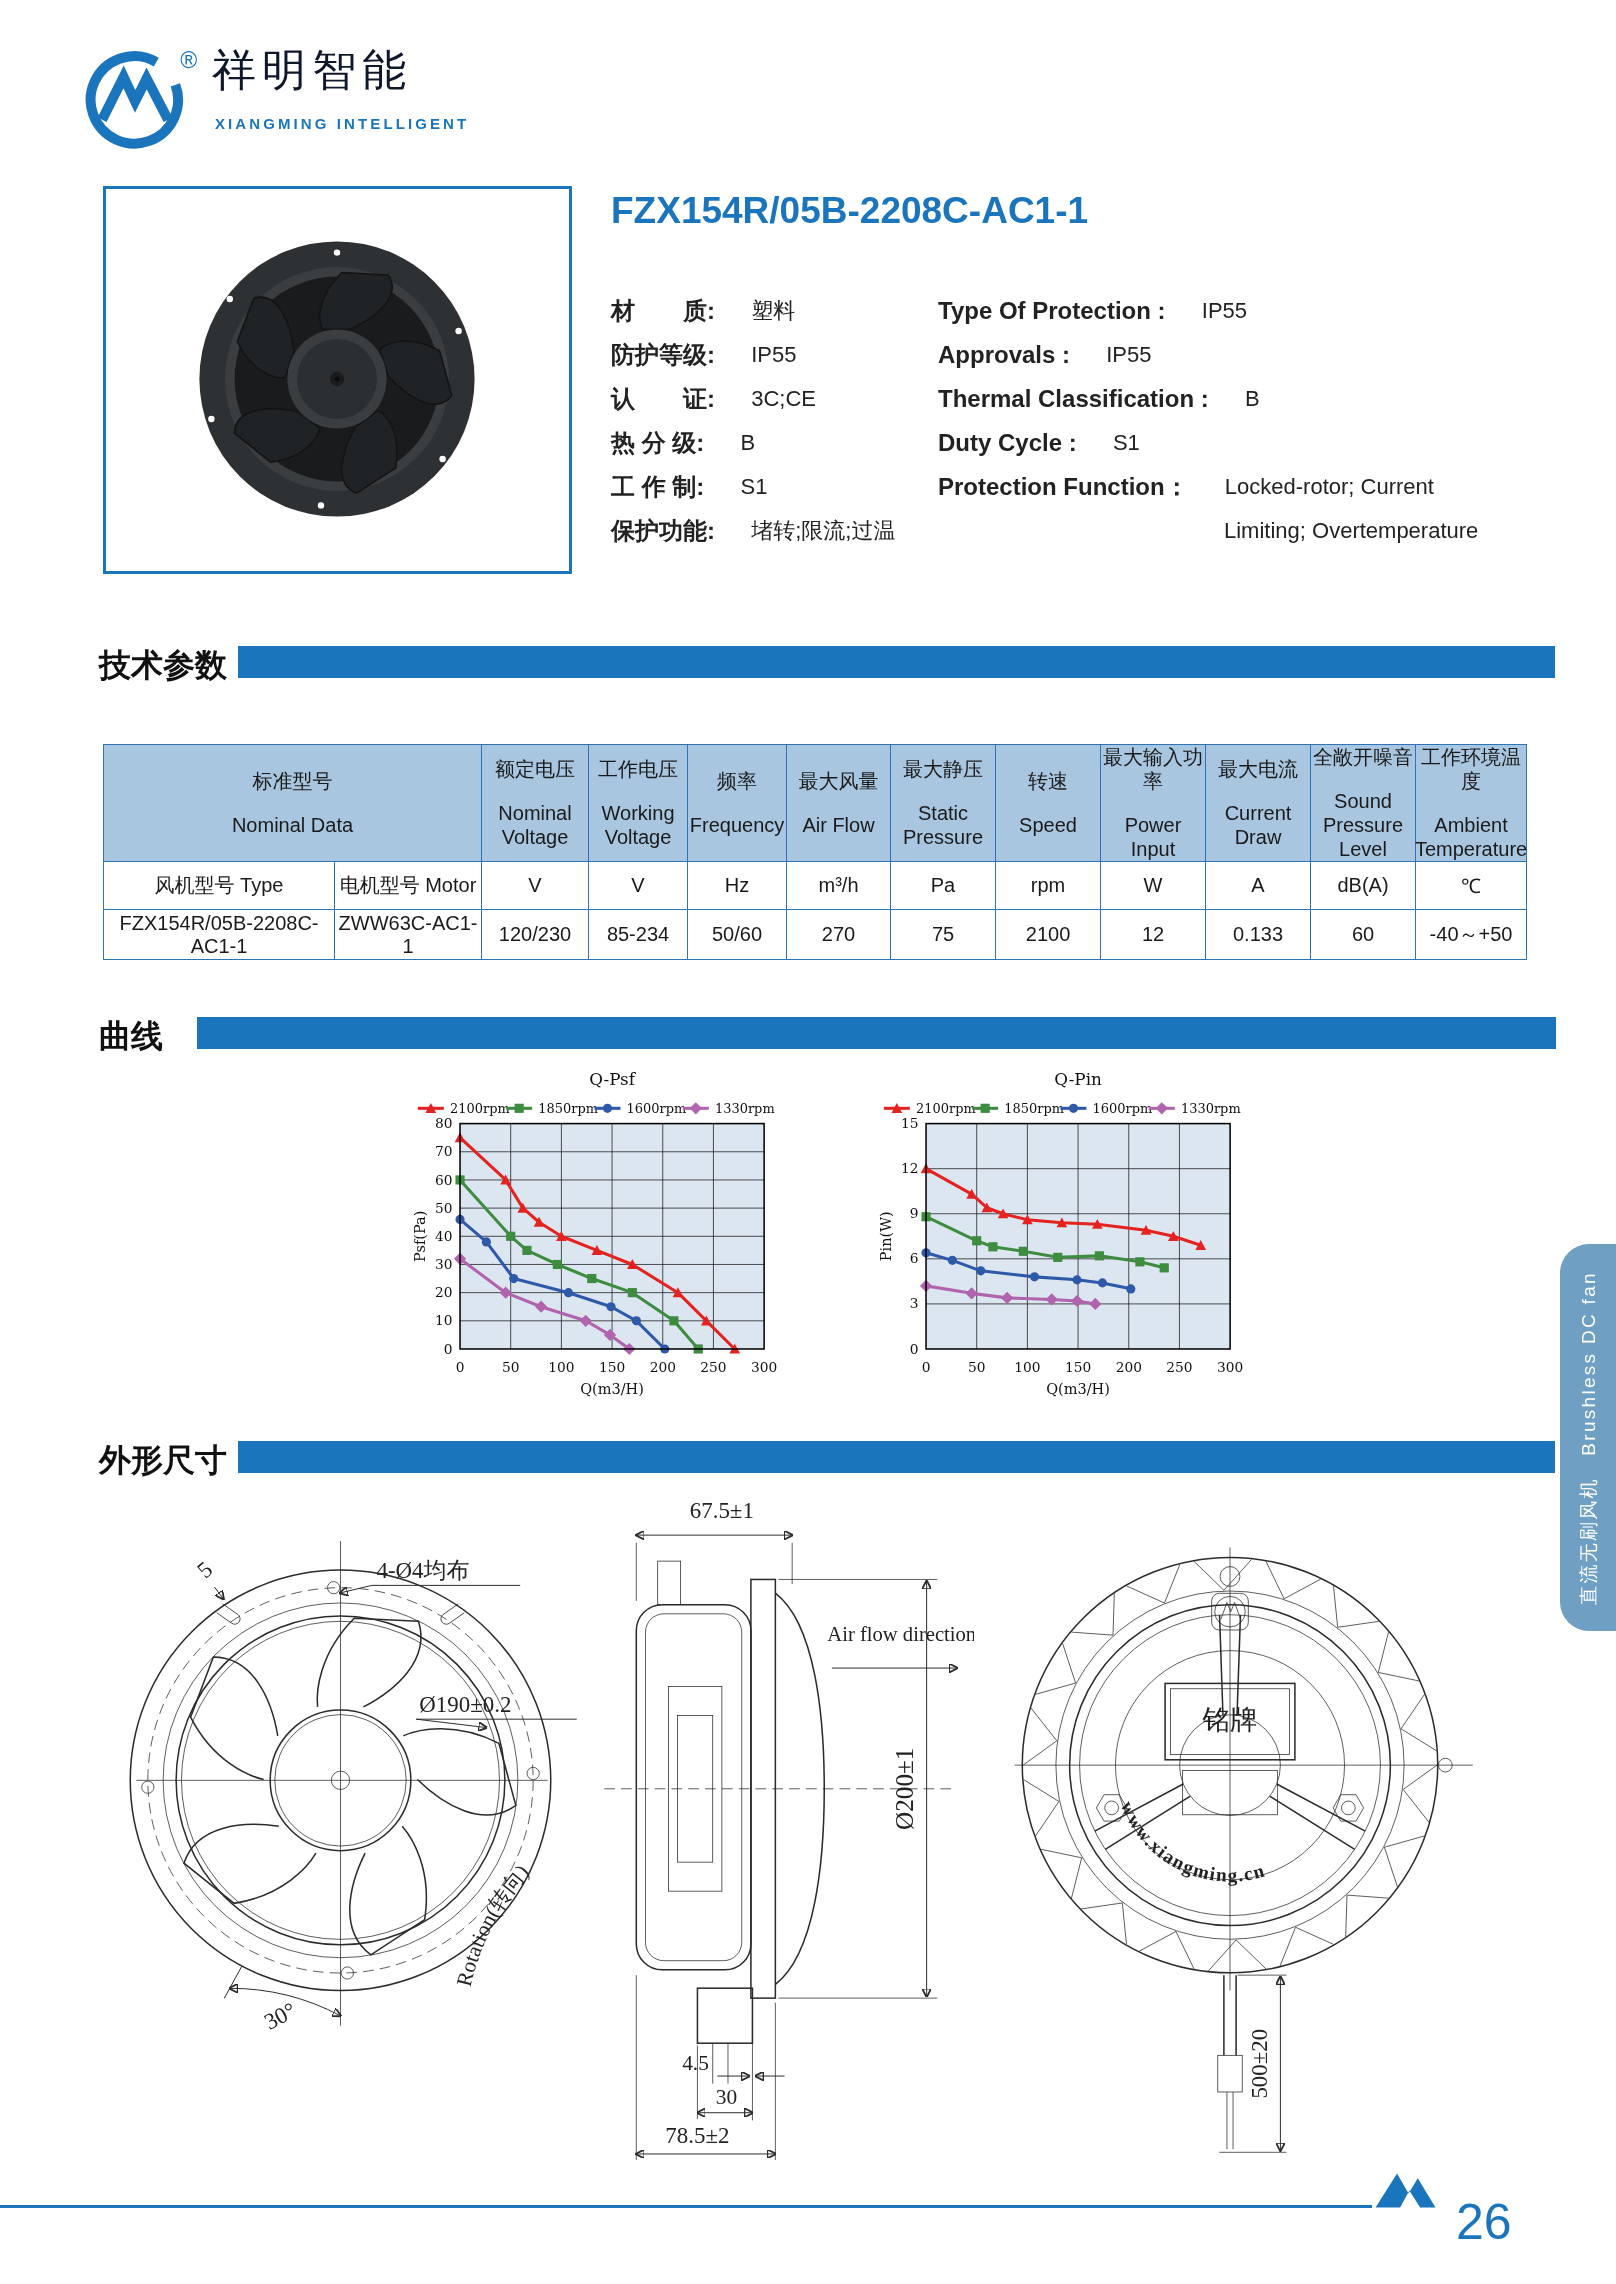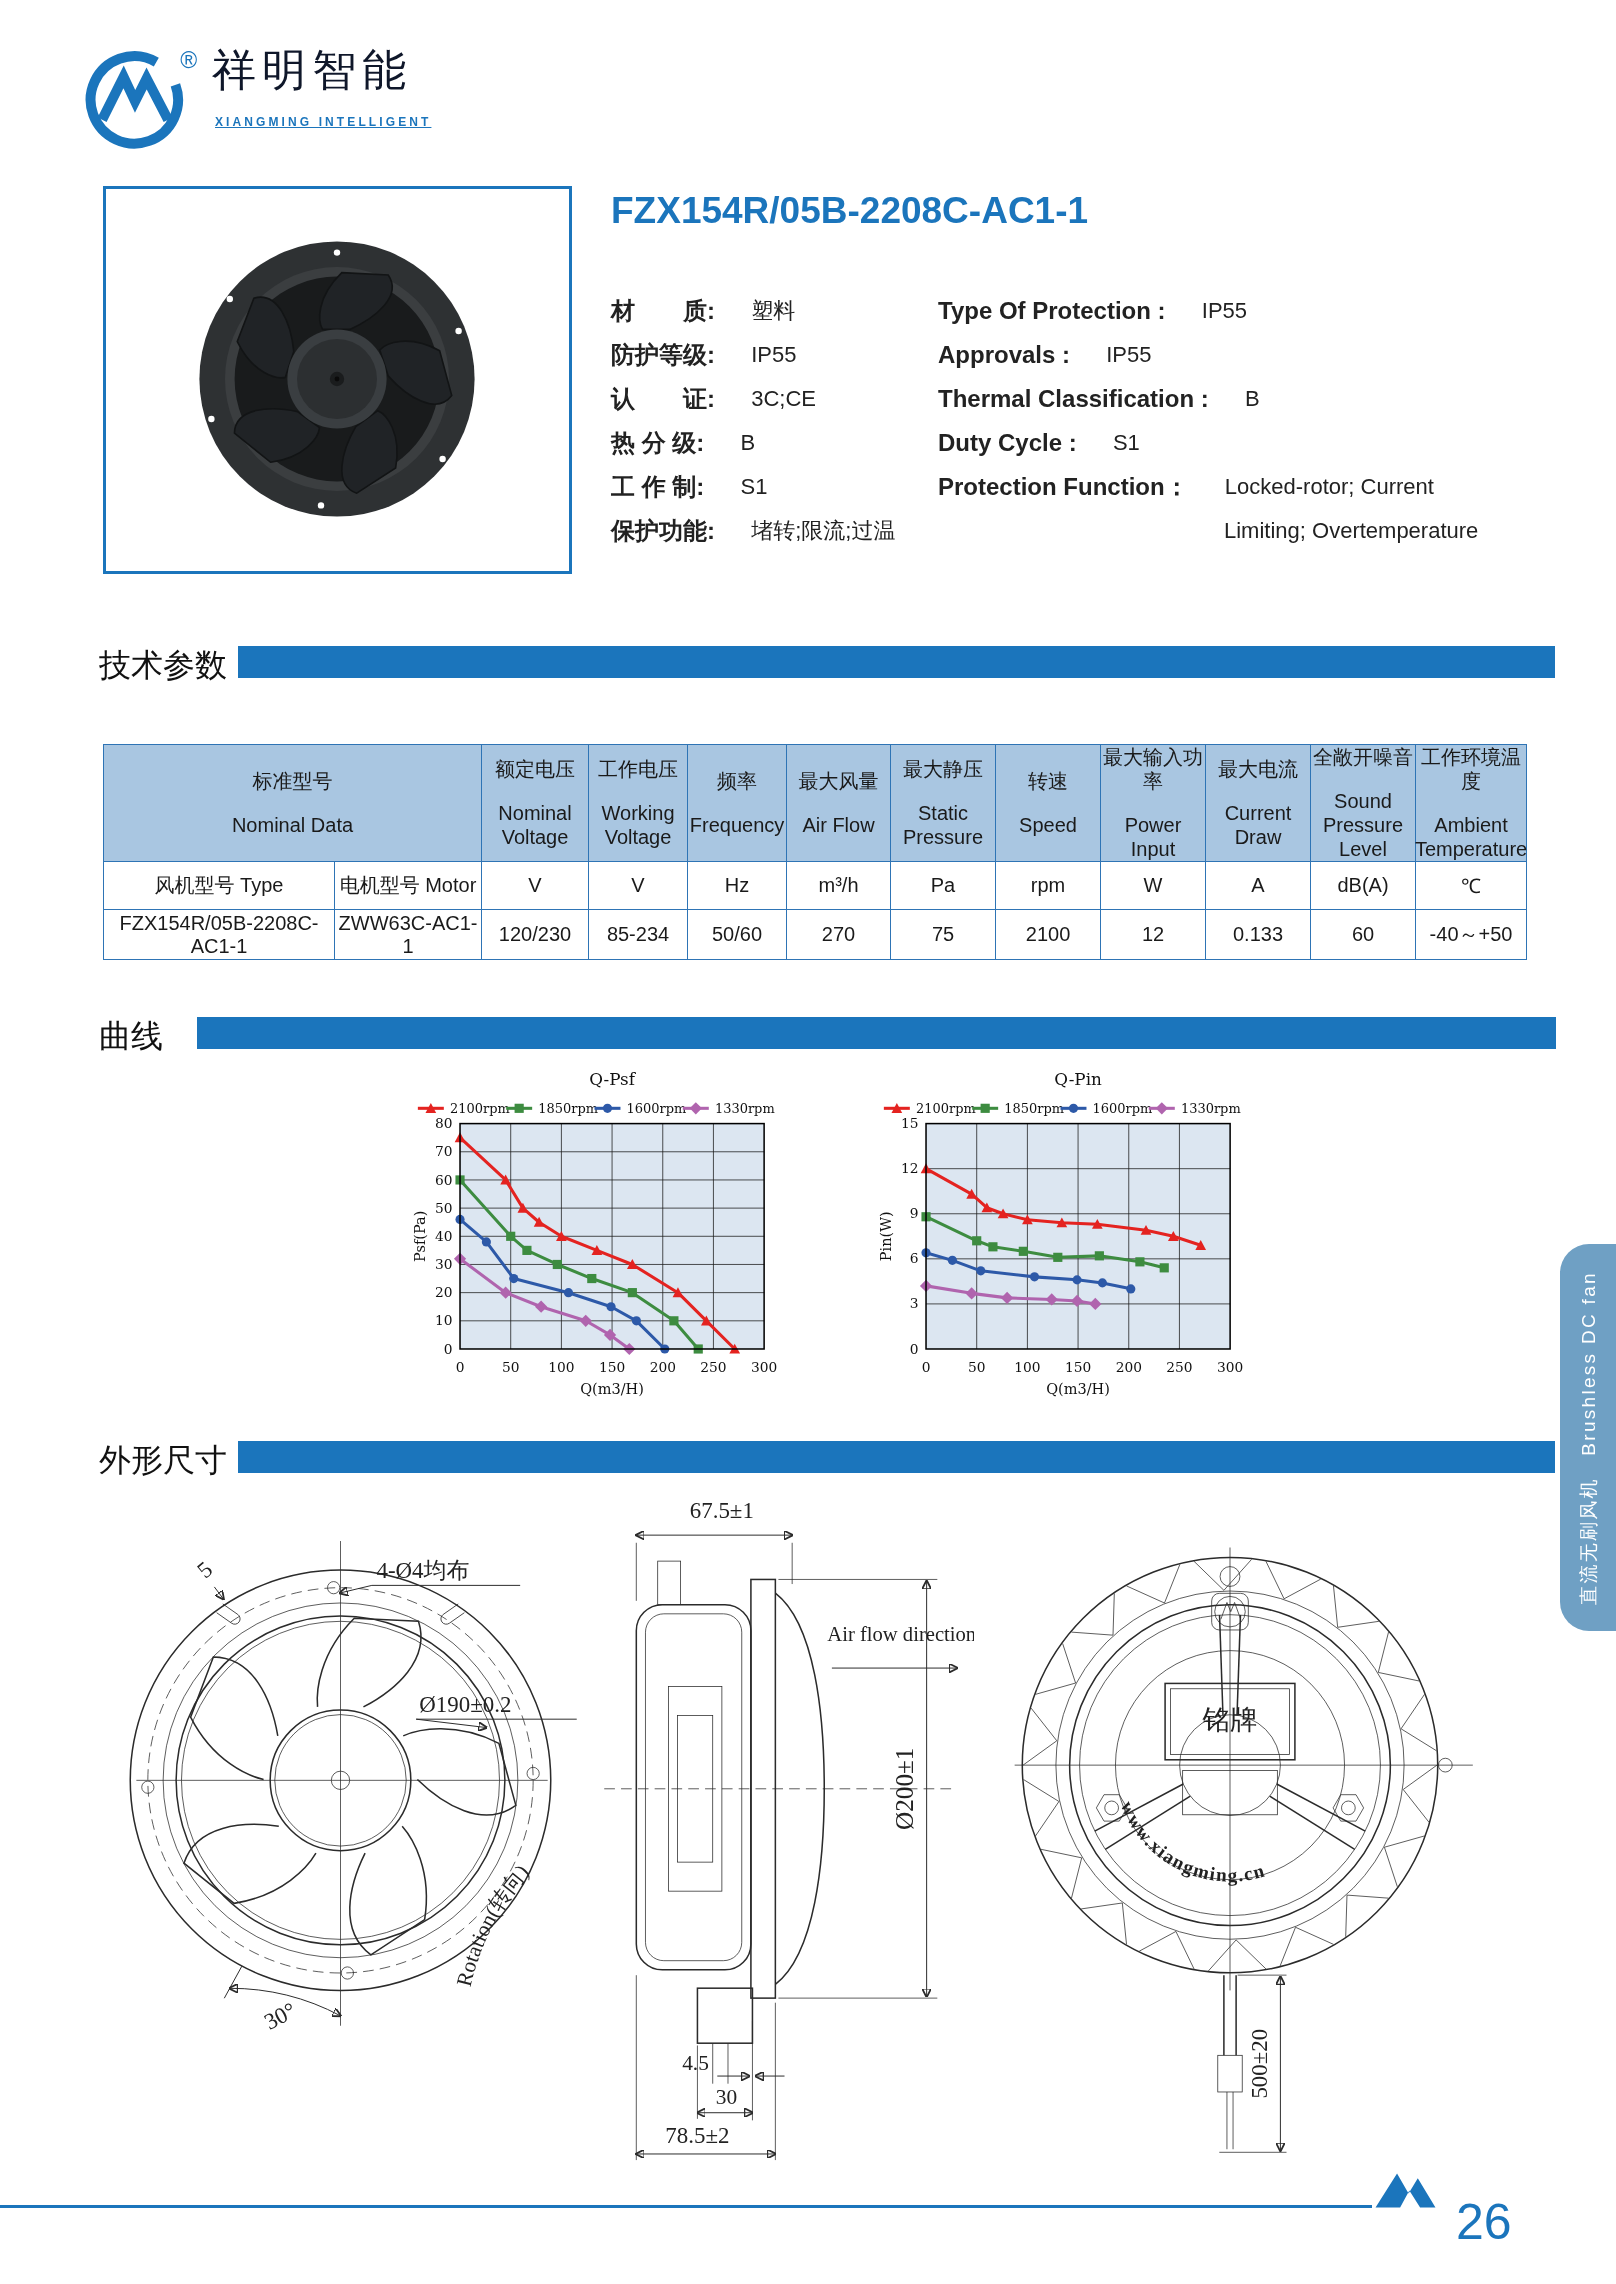--- a/index.html
+++ b/index.html
@@ -1,33 +1,33 @@
 <!DOCTYPE html>
 <html style="font-size:12.2px"><head>
 <meta charset="utf-8">
 <style>
   html,body{margin:0;padding:0;background:#fff;}
   .page{position:relative;width:1617px;height:2284px;background:#fff;overflow:hidden;
         font-family:"Liberation Sans",sans-serif;color:#1a1a1a;}
   
   .logo-icon{position:absolute;left:73px;top:37px;}
   .logo-cn{position:absolute;left:212px;top:41px;font-size:44px;font-weight:400;color:#0f172a;letter-spacing:6.1px;}
-  .logo-en{position:absolute;left:215px;top:115px;font-size:12px;font-weight:700;color:#1b75bc;letter-spacing:3.1px;text-decoration:underline;}
+  .logo-en{position:absolute;left:215px;top:115px;font-size:15px;font-weight:700;color:#1b75bc;letter-spacing:3.1px;}
   
   .photo-box{position:absolute;left:103px;top:186px;width:463px;height:382px;border:3.1px solid #1b75bc;background:#fff;}
   
   .product-title{position:absolute;left:611px;top:190px;font-size:37px;font-weight:700;color:#1b75bc;}
   .specs-cn{position:absolute;left:611px;top:289px;}
   .specs-en{position:absolute;left:938px;top:289px;}
   .spec-row{height:44px;display:flex;align-items:center;white-space:nowrap;gap:27px;}
   .spec-label{font-size:24px;font-weight:700;color:#222;}
   .spec-value{font-size:22px;color:#222;margin-left:9.2px;}
   .spec-wrap{height:44px;display:flex;align-items:center;margin-left:286px;font-size:22px;color:#222;}
   
-  .sec-title{position:absolute;left:99px;font-size:32px;font-weight:400;color:#111;}
+  .sec-title{position:absolute;left:99px;font-size:32px;font-weight:700;color:#111;}
   .sec-bar{position:absolute;height:32px;background:#1b75bc;}
   
   .spec-table{position:absolute;left:103px;top:744px;width:1424px;border-collapse:collapse;table-layout:fixed;}
   .spec-table th,.spec-table td{border:1.5px solid #2e74b5;text-align:center;vertical-align:middle;
       font-size:20px;color:#1a1a1a;font-weight:400;padding:0;}
   .spec-table thead th{background:#a9c6e1;height:113px;}
   .hdr-cell{display:flex;flex-direction:column;justify-content:center;gap:20px;align-items:center;line-height:1.2;}
   .row-units td{height:47px;background:#fff;}
   .row-data td{height:49px;background:#fff;}
   

